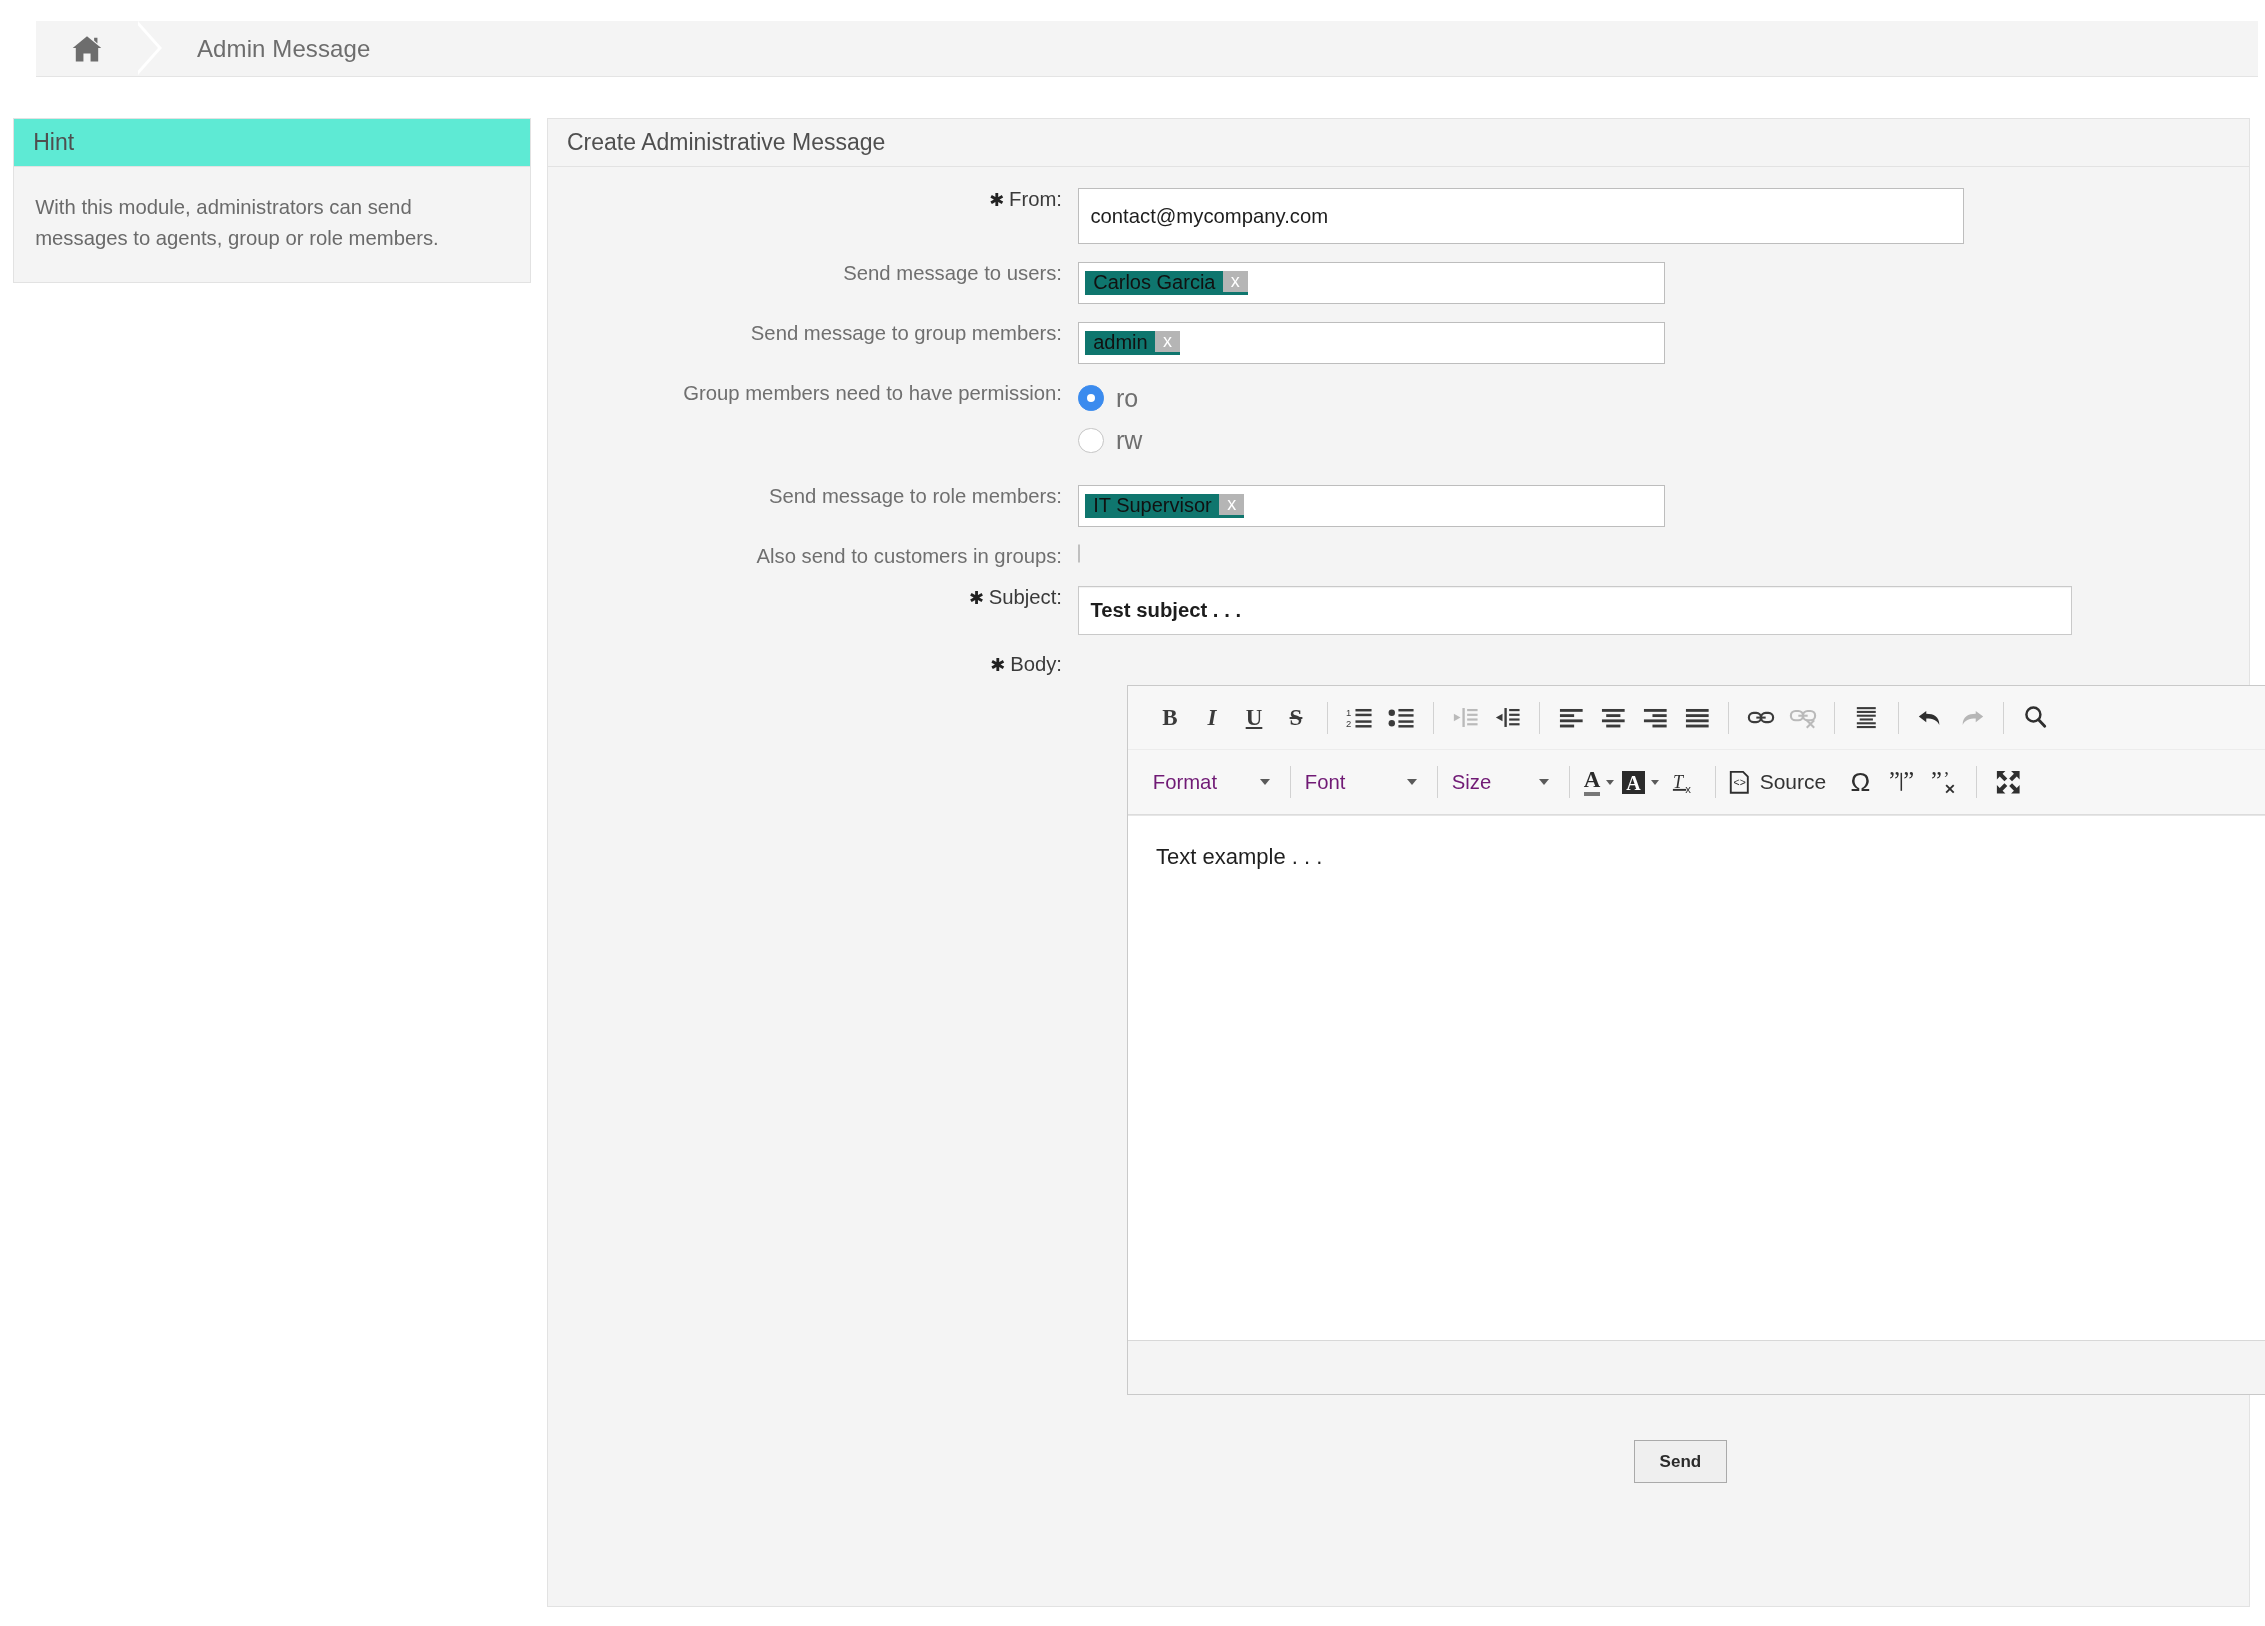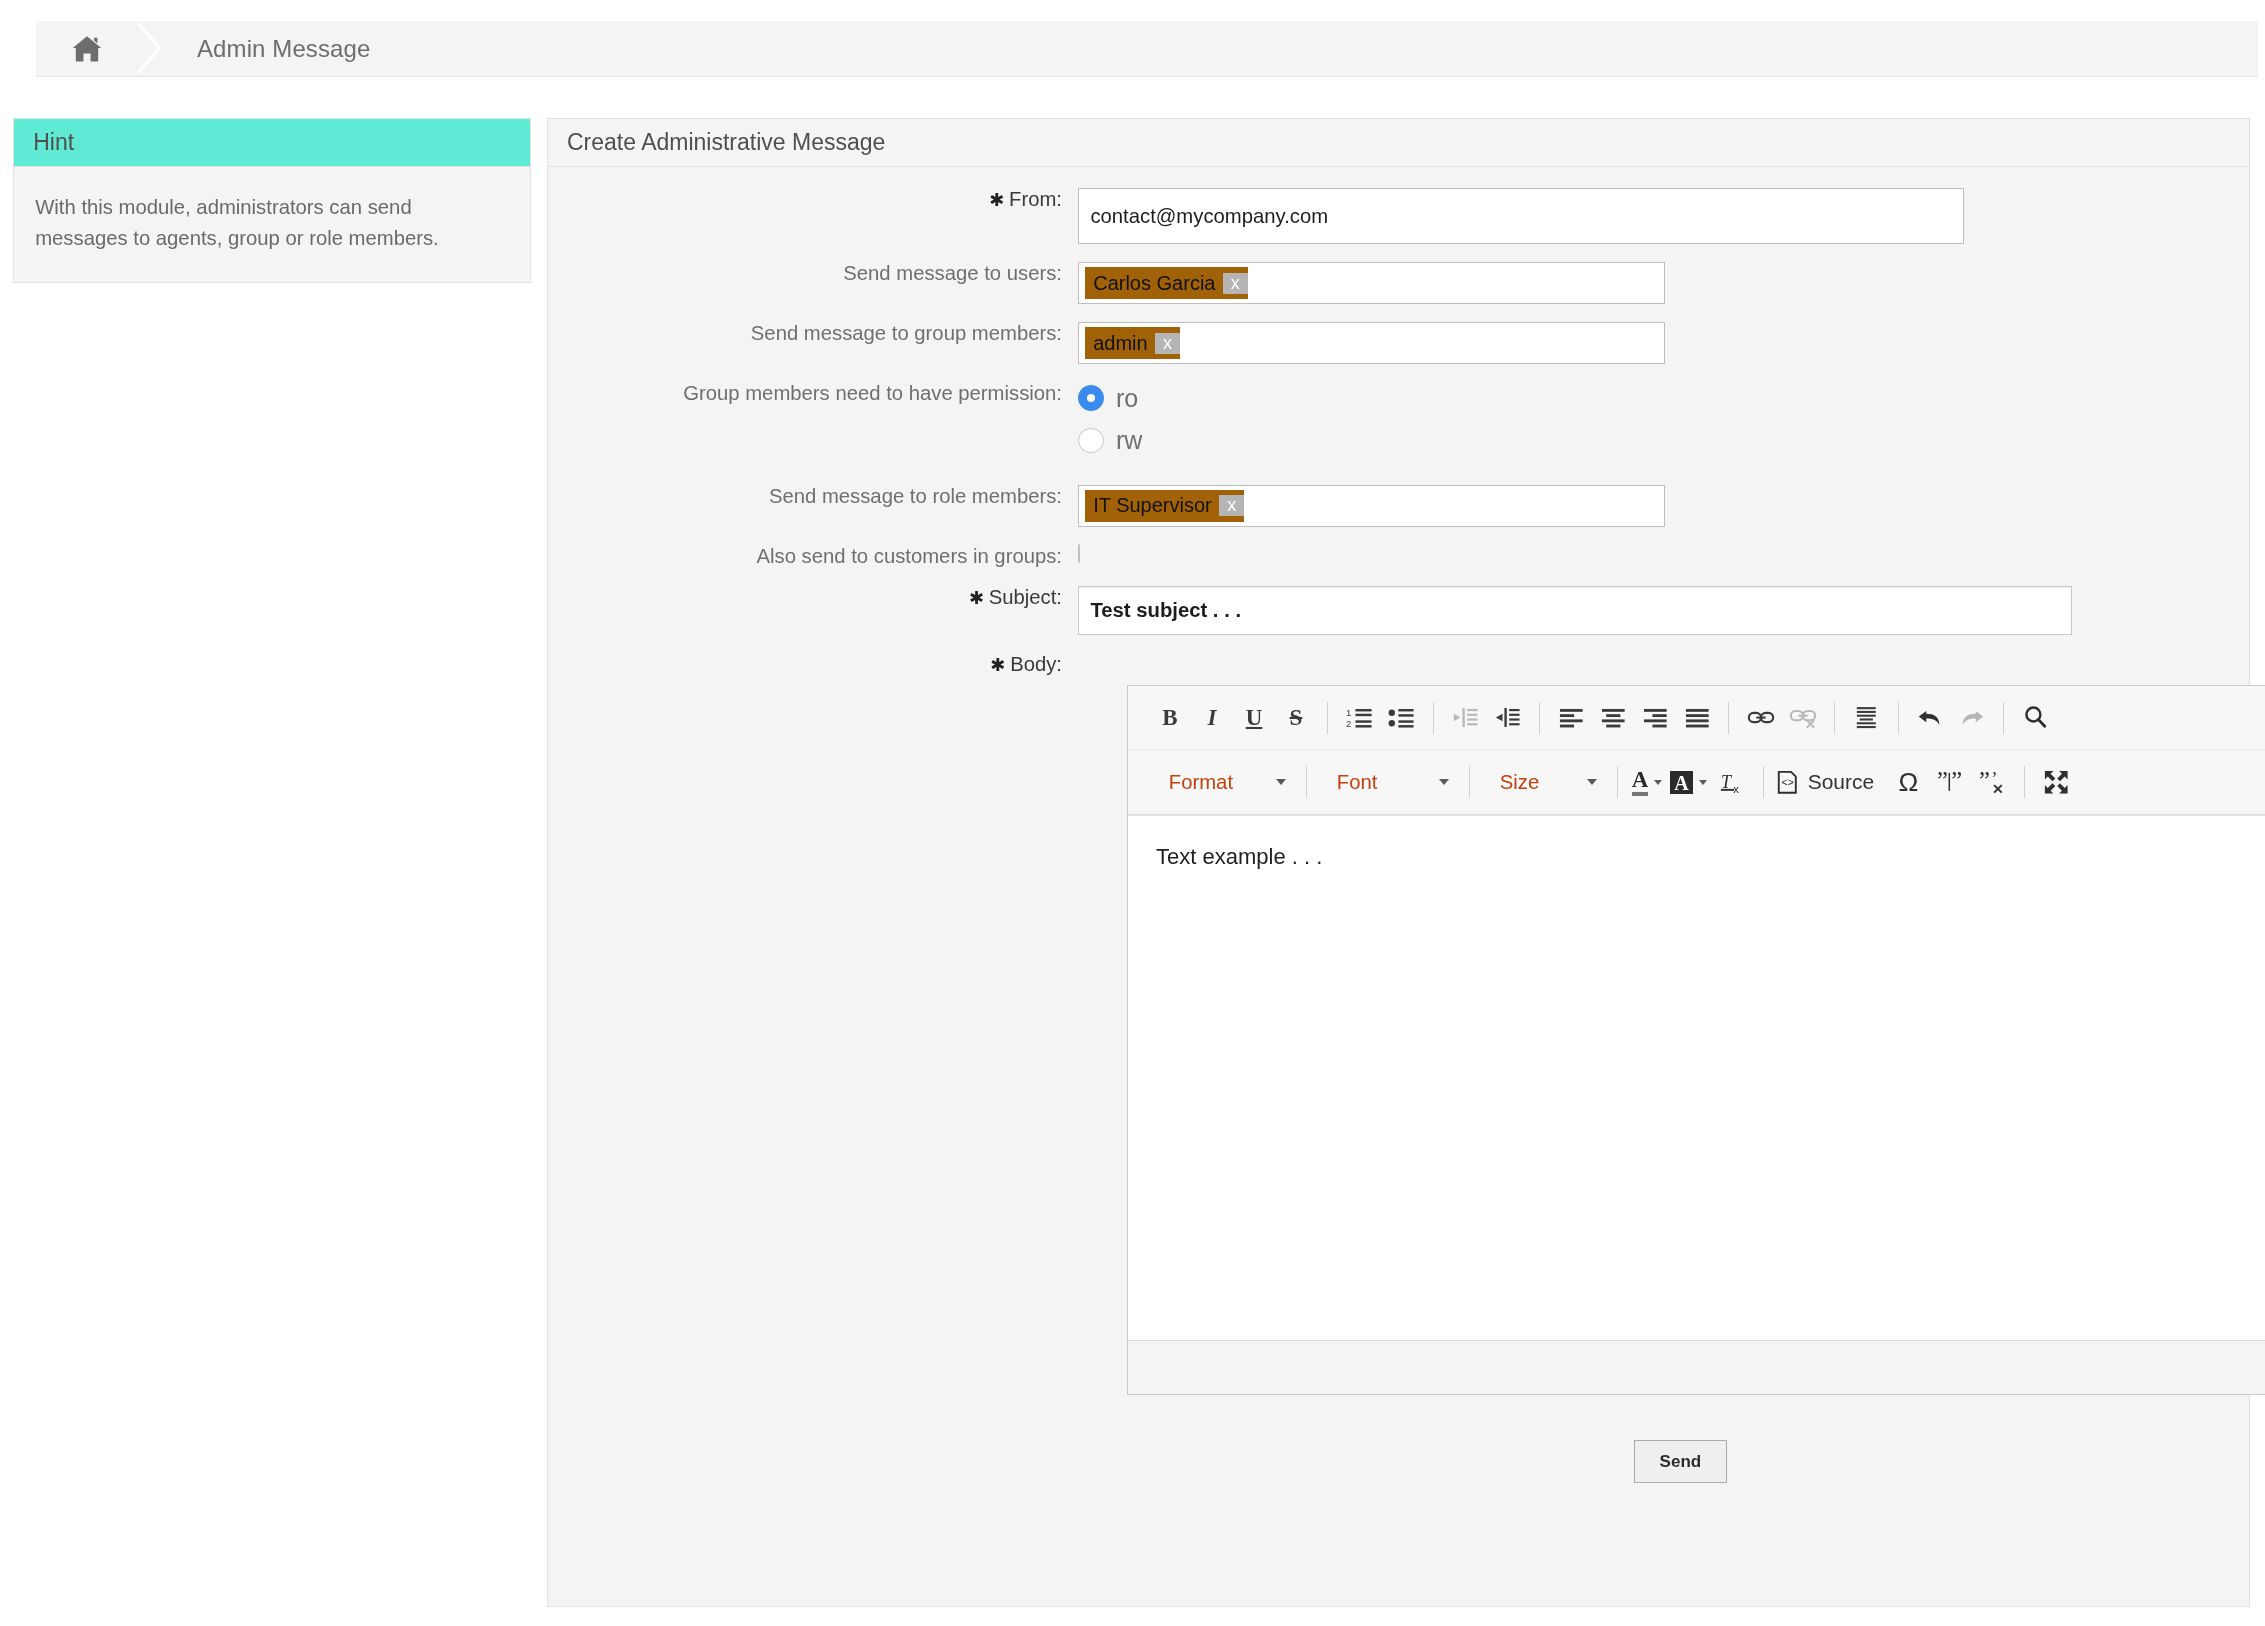--- a/index.html
+++ b/index.html
@@ -148,23 +148,23 @@
     width: 587px;
     height: 42px;
     border: 0.9px solid #bdbdbd;
     background: #ffffff;
     display: flex;
     align-items: center;
     padding: 0 3.8px;
   }
   .token {
     display: inline-flex;
-    align-items: center;
-    height: 32px;
-    background: #a16207;
+    align-items: flex-start;
+    height: 24px;
+    background: #0f766e;
     font-size: 20px;
     color: #111;
     margin-left: 1.9px;
   }
   .token-label {
     display: flex;
     align-items: center;
     padding: 0 7.6px 0 8.5px;
   }
   .token-x {
@@ -265,23 +265,22 @@
   .tb-under { text-decoration: underline; }
   .tb-strike { text-decoration: line-through; }
 
   .combo {
     display: flex;
     align-items: center;
     justify-content: space-between;
     height: 42px;
     padding: 0 9.5px 0 3.8px;
     font-size: 20.3px;
-    color: #c2410c;
+    color: #701a75;
     cursor: pointer;
-    margin-left: 16px;
   }
   .combo.format { width: 117px; }
   .combo.font { width: 112px; }
   .combo.size { width: 97px; gap: 15px; }
   .caret {
     width: 0; height: 0;
     border-left: 5.7px solid transparent;
     border-right: 5.7px solid transparent;
     border-top: 6.6px solid #5a5a5a;
   }

